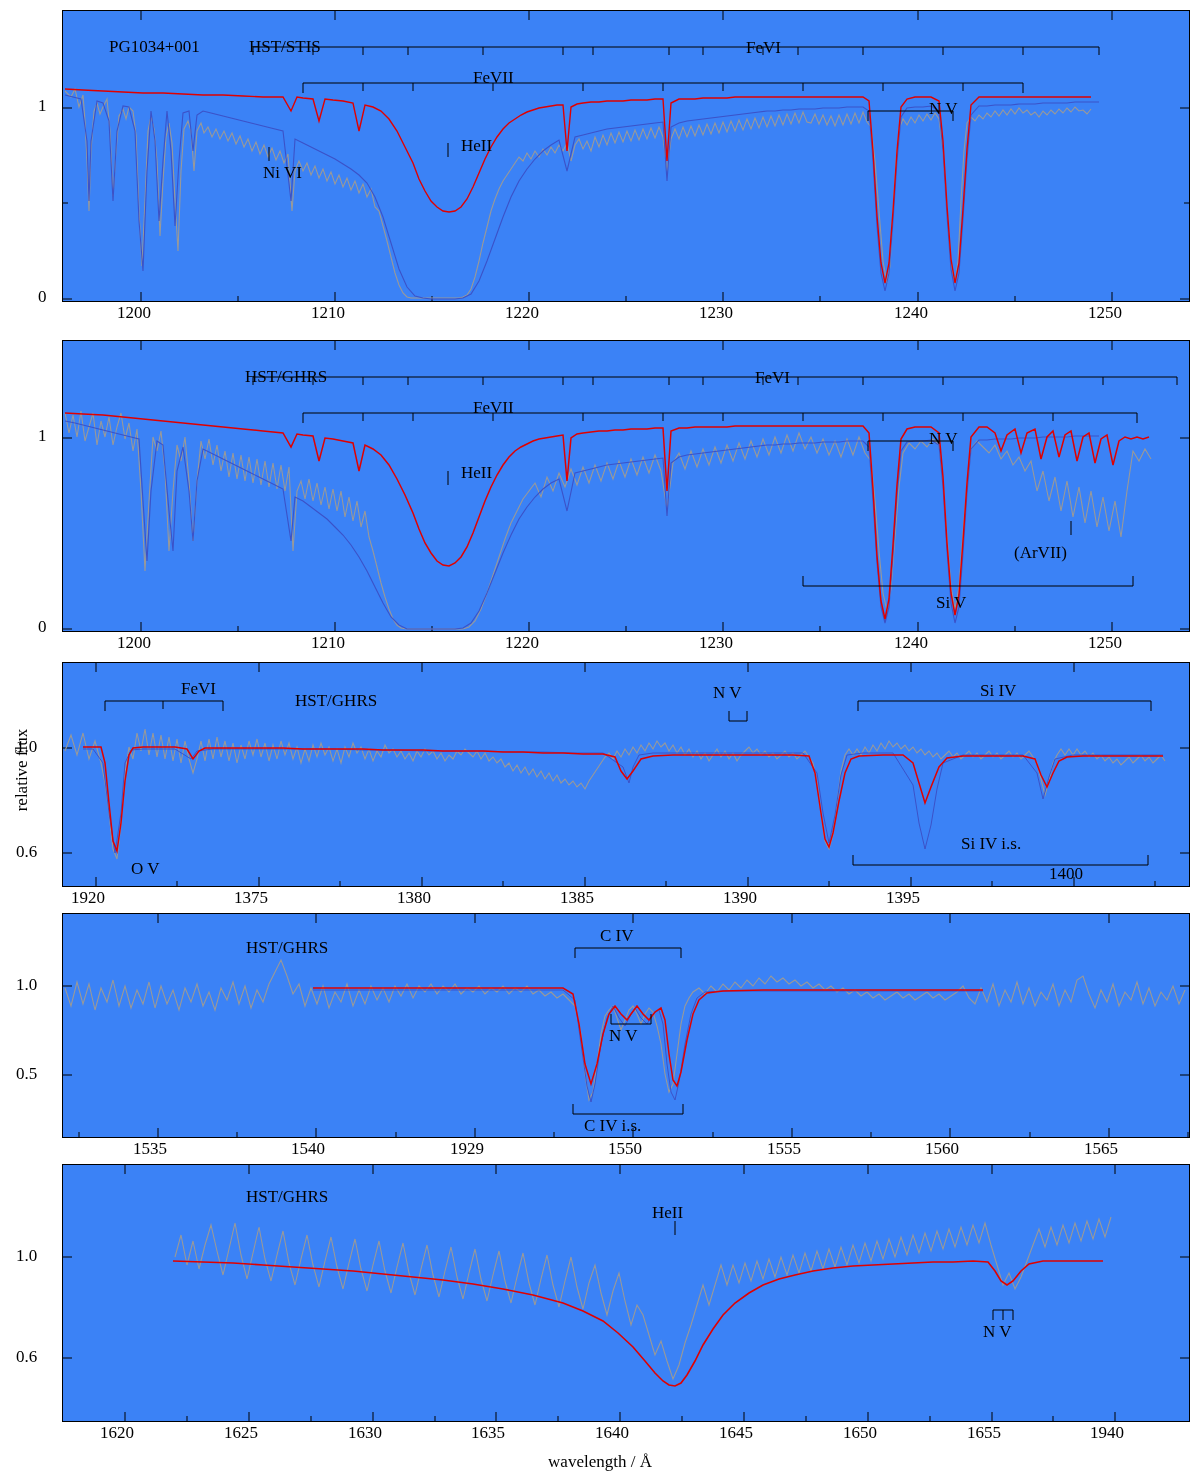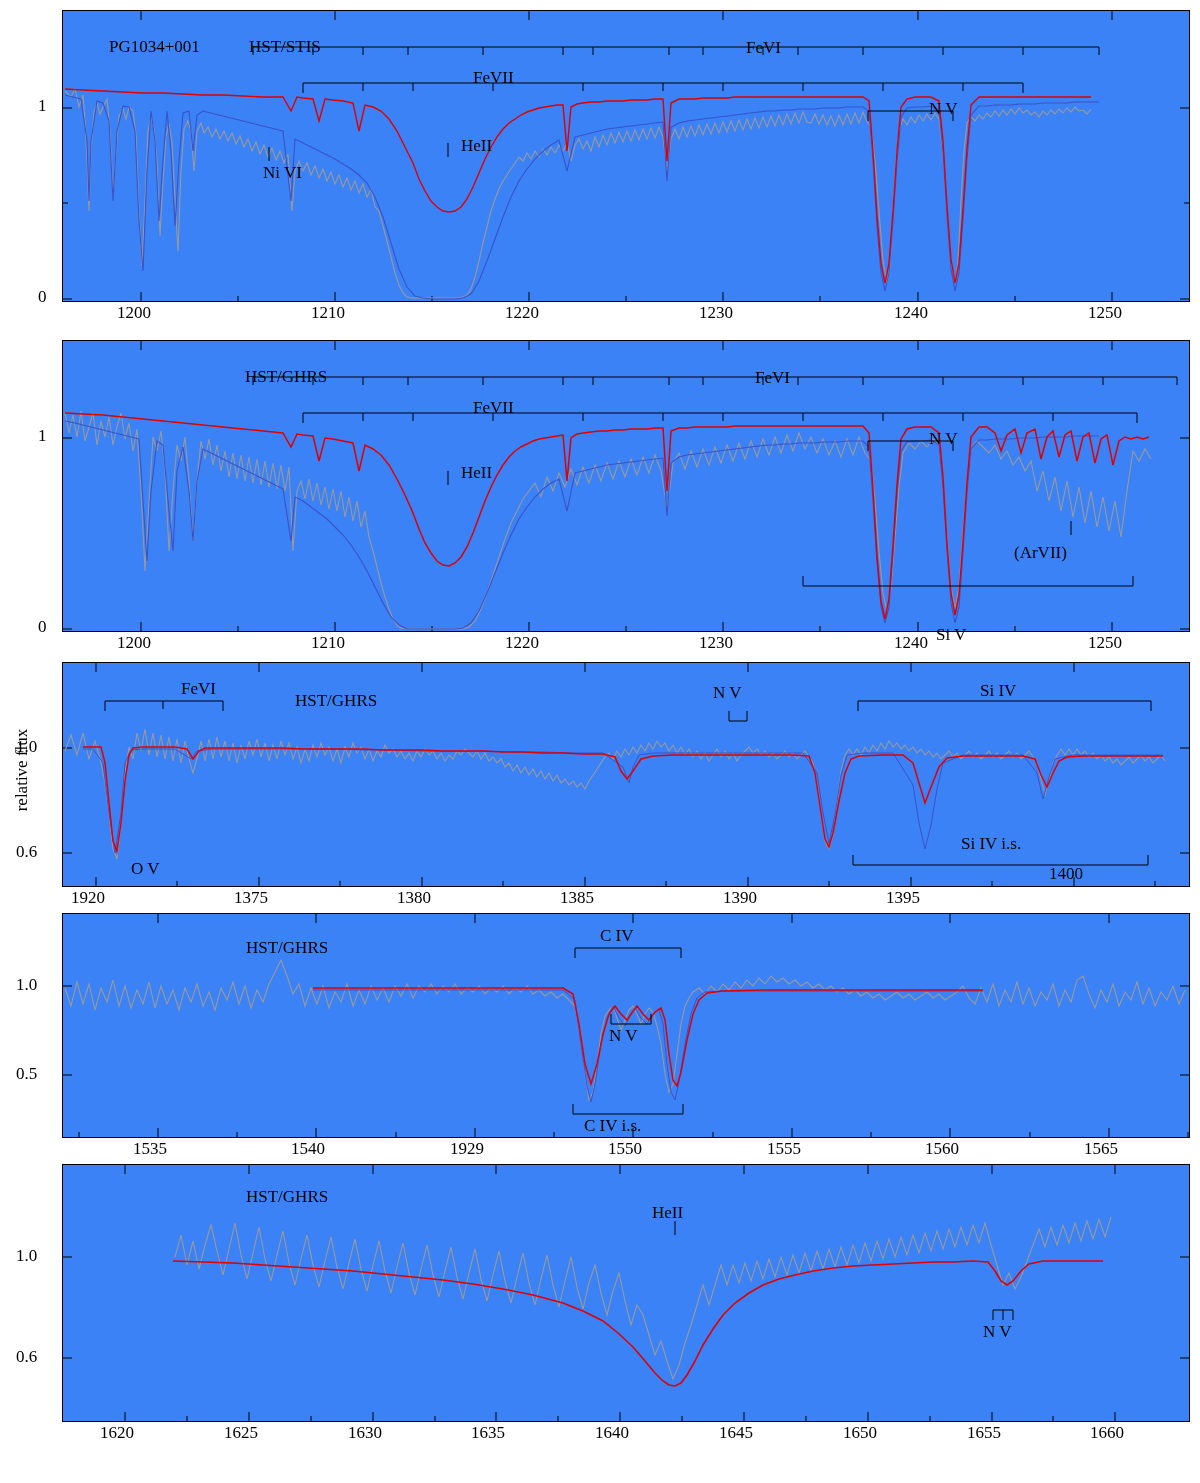--- a/index.html
+++ b/index.html
@@ -267,21 +267,21 @@
         <line x1="1008" y1="180" x2="1008" y2="194"></line>
       </g>
     </svg>
 
     <div class="lbl" style="left:182px;top:26px;">HST/GHRS</div>
     <div class="lbl" style="left:692px;top:27px;">FeVI</div>
     <div class="lbl" style="left:410px;top:57px;">FeVII</div>
     <div class="lbl" style="left:866px;top:88px;">N V</div>
     <div class="lbl" style="left:398px;top:122px;">HeII</div>
     <div class="lbl" style="left:951px;top:202px;">(ArVII)</div>
-    <div class="lbl" style="left:873px;top:252px;margin-top:32px;">Si V</div>
+    <div class="lbl" style="left:873px;top:252px;">Si V</div>
   </div>
   <div class="tick-lbl" style="left:38px;top:426px;">1</div>
   <div class="tick-lbl" style="left:38px;top:617px;">0</div>
   <div class="tick-lbl" style="left:117px;top:633px;">1200</div>
   <div class="tick-lbl" style="left:311px;top:633px;">1210</div>
   <div class="tick-lbl" style="left:505px;top:633px;">1220</div>
   <div class="tick-lbl" style="left:699px;top:633px;">1230</div>
   <div class="tick-lbl" style="left:894px;top:633px;">1240</div>
   <div class="tick-lbl" style="left:1088px;top:633px;">1250</div>
 
@@ -543,16 +543,17 @@
   <div class="tick-lbl" style="left:16px;top:1246px;">1.0</div>
   <div class="tick-lbl" style="left:16px;top:1347px;">0.6</div>
   <div class="tick-lbl" style="left:100px;top:1423px;">1620</div>
   <div class="tick-lbl" style="left:224px;top:1423px;">1625</div>
   <div class="tick-lbl" style="left:348px;top:1423px;">1630</div>
   <div class="tick-lbl" style="left:471px;top:1423px;">1635</div>
   <div class="tick-lbl" style="left:595px;top:1423px;">1640</div>
   <div class="tick-lbl" style="left:719px;top:1423px;">1645</div>
   <div class="tick-lbl" style="left:843px;top:1423px;">1650</div>
   <div class="tick-lbl" style="left:967px;top:1423px;">1655</div>
-  <div class="tick-lbl" style="left:1090px;top:1423px;">1660</div>
-
+  <div class="tick-lbl" style="left:1090px;top:1423px;">1940</div>
+
+  <div class="axtitle" style="left:0;top:1452px;width:1200px;text-align:center;">wavelength / Å</div>
 
 </div>
 
 </body></html>

